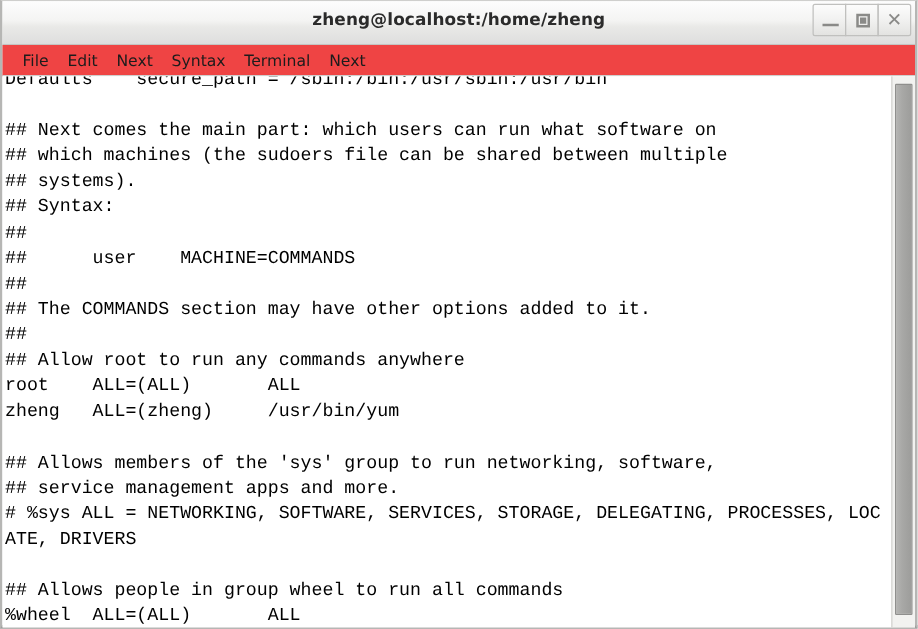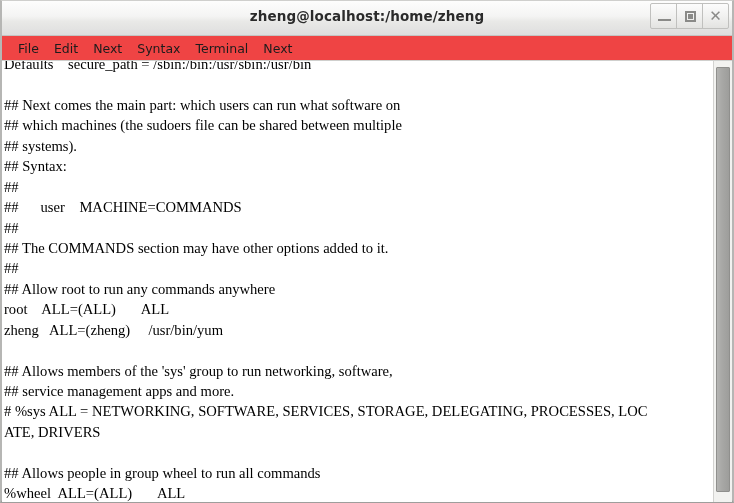--- a/index.html
+++ b/index.html
@@ -130,21 +130,21 @@
     right: 19px;
     bottom: 0;
     background: #ffffff;
     overflow: hidden;
     padding-left: 2px;
   }
   #term-lines {
     position: absolute;
     left: 2px;
     top: -7px;
-    font-family: Liberation Serif, serif;
+    font-family: Liberation Mono, monospace;
     font-size: 14.6px;
     line-height: 20.45px;
     color: #000000;
     white-space: pre;
     letter-spacing: 0px;
   }
   .tline { height: 20.45px; }
 
   
   #scrollbar {

